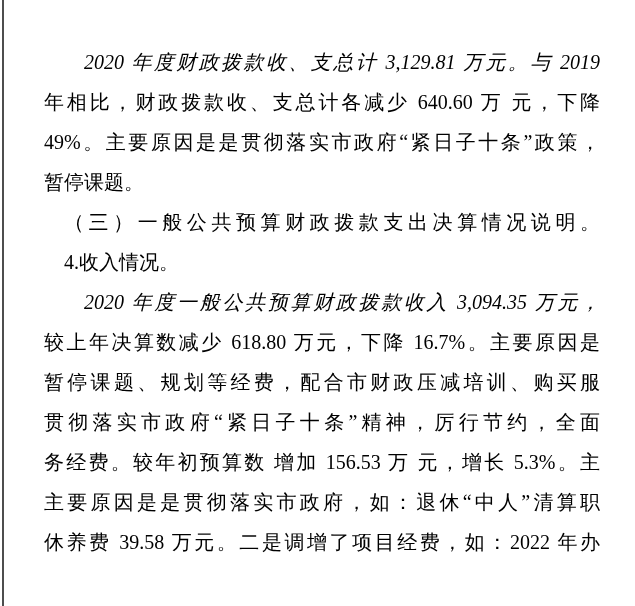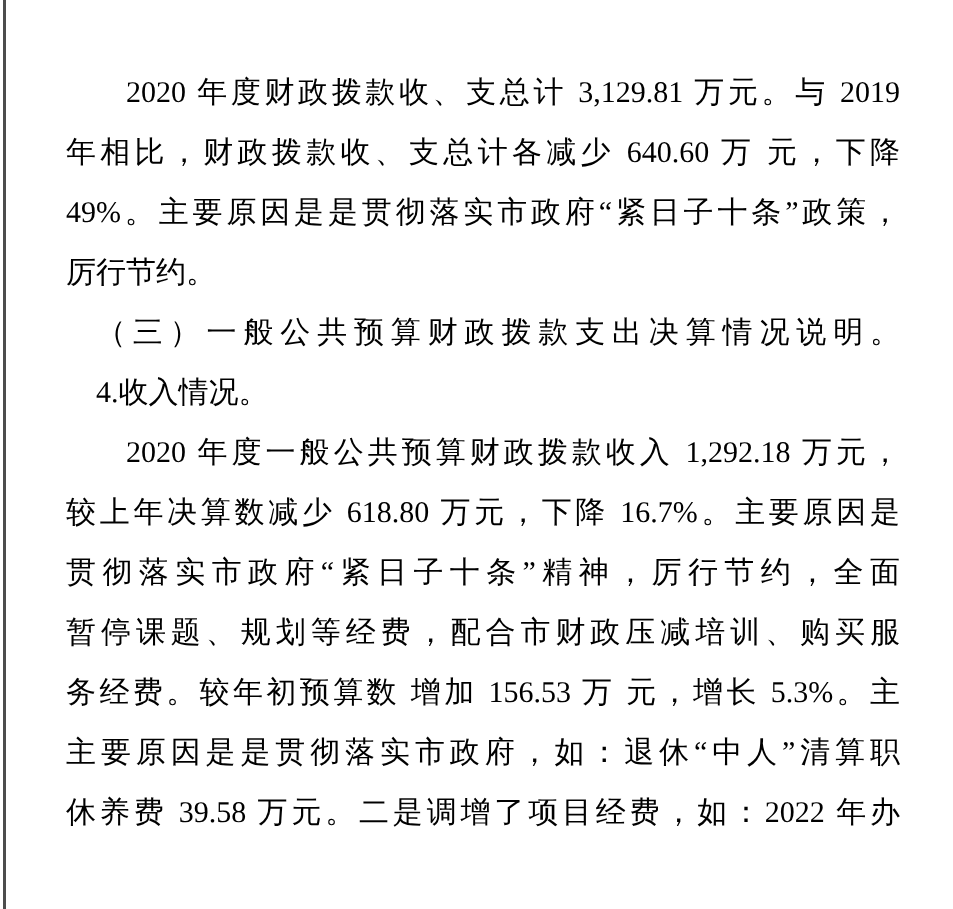--- a/index.html
+++ b/index.html
@@ -37,34 +37,34 @@
     text-align: left;
   }
   .line.justify {
     text-align: justify;
     text-align-last: justify;
   }
   .line.bold {
     font-weight: normal;
   }
   .line.indent1 { text-indent: 1em; }
-  .line.indent2 { text-indent: 2em; }
+  .line.indent2 { text-indent: 2em; font-style: italic; }
 </style>
 </head>
 <body style="background: rgb(255, 255, 255);">
 
 <div class="page-edge" style="background: rgb(77, 77, 77);"></div>
 
 <div class="text-content" id="lines-container" style="color: rgb(0, 0, 0);">
     <div class="line justify indent2">2020 年度财政拨款收、支总计 3,129.81 万元。与 2019</div>
     <div class="line justify">年相比，财政拨款收、支总计各减少 640.60 万 元，下降</div>
     <div class="line justify">49%。主要原因是是贯彻落实市政府“紧日子十条”政策，</div>
-    <div class="line">厉行节约。</div>
+    <div class="line">暂停课题。</div>
     <div class="line bold justify indent1">（三）一般公共预算财政拨款支出决算情况说明。</div>
     <div class="line bold indent1">4.收入情况。</div>
-    <div class="line justify indent2">2020 年度一般公共预算财政拨款收入 1,292.18 万元，</div>
+    <div class="line justify indent2">2020 年度一般公共预算财政拨款收入 3,094.35 万元，</div>
     <div class="line justify">较上年决算数减少 618.80 万元，下降 16.7%。主要原因是</div>
+    <div class="line justify">暂停课题、规划等经费，配合市财政压减培训、购买服</div>
     <div class="line justify">贯彻落实市政府“紧日子十条”精神，厉行节约，全面</div>
-    <div class="line justify">暂停课题、规划等经费，配合市财政压减培训、购买服</div>
     <div class="line justify">务经费。较年初预算数 增加 156.53 万 元，增长 5.3%。主</div>
     <div class="line justify">主要原因是是贯彻落实市政府，如：退休“中人”清算职</div>
     <div class="line justify">休养费 39.58 万元。二是调增了项目经费，如：2022 年办</div>
   </div>
 
 </body></html>

